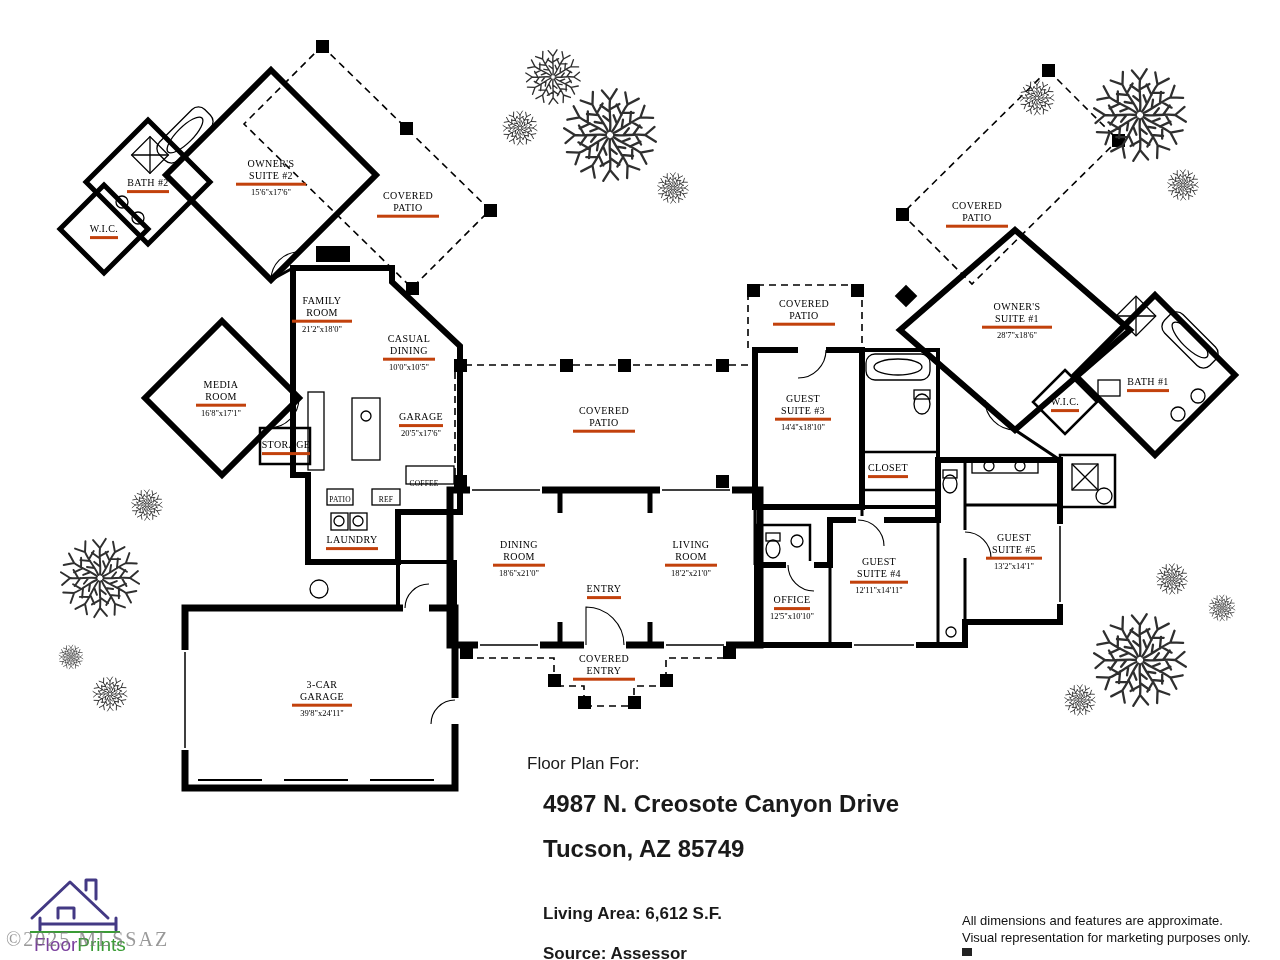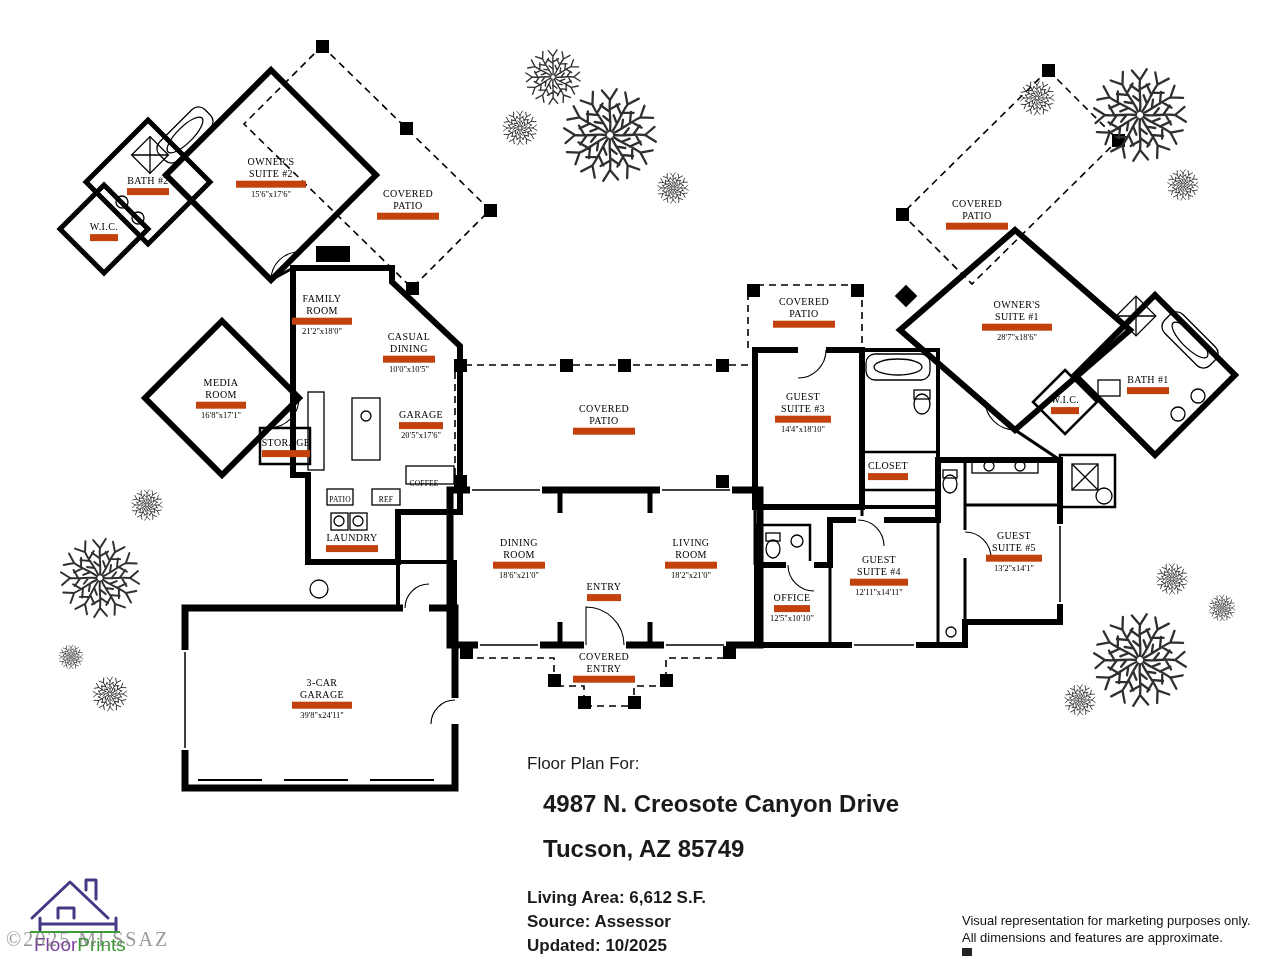--- a/index.html
+++ b/index.html
@@ -3,30 +3,30 @@
 <meta charset="utf-8">
 <style>
   html,body{margin:0;padding:0;background:#fff;}
   #stage{position:relative;width:1280px;height:960px;background:#fff;overflow:hidden;
          font-family:"Liberation Sans",sans-serif;}
   #plan-svg{position:absolute;left:0;top:0;z-index:1;}
 
   
   .lbl{position:absolute;transform:translate(-50%,-50%);text-align:center;color:#000;
        line-height:1.18;z-index:3;font-family:"Liberation Serif",serif;}
-  .rn{display:inline-block;font-size:10px;letter-spacing:.4px;border-bottom:7px solid #c2410c;
+  .rn{display:inline-block;font-size:10px;letter-spacing:.4px;border-bottom:3px solid #c2410c;
       padding-bottom:1px;white-space:normal;}
   .rd{display:block;font-size:8.5px;white-space:nowrap;margin-top:1px;}
   .tiny .rn{font-size:7.5px;letter-spacing:.2px;border-bottom:none;padding-bottom:0;}
 
   
   .titleblock{position:absolute;left:527px;top:754px;z-index:4;color:#1a1a1a;}
   .tb-heading{font-size:17px;margin:0 0 4px 0;}
   .tb-addr{font-size:24px;font-weight:700;line-height:1.2;margin:16px;}
-  .tb-detail{font-size:17px;font-weight:700;line-height:1.42;margin:0;}
+  .tb-detail{font-size:17px;font-weight:700;line-height:1.42;margin:16px;}
   .tb-gap{height:6px;}
 
   
   .logo{position:absolute;left:28px;top:872px;z-index:4;}
   .logotext{font-size:19px;font-weight:400;margin-top:-4px;margin-left:6px;
             font-family:"Liberation Sans",sans-serif;}
   .lf{color:#7a3f9d;}
   .lp{color:#3a9c35;}
   .watermark{position:absolute;left:6px;top:928px;z-index:5;font-family:"Liberation Serif",serif;
              font-size:20px;letter-spacing:2px;color:#777;opacity:.75;}
@@ -267,18 +267,18 @@
   <div class="logo">
     <svg width="120" height="62" viewBox="0 0 120 62">
       <path d="M4,46 L42,10 L80,46 M58,18 V8 H68 V27 M12,46 V58 M12,52 H88 M88,46 V58 M30,46 L30,36 L46,36 L46,46" fill="none" stroke="#433984" stroke-width="3" stroke-linecap="round" stroke-linejoin="round"></path>
       <path d="M2,60 H92" fill="none" stroke="#3a9c35" stroke-width="2"></path>
     </svg>
     <div class="logotext"><span class="lf">Floor</span><span class="lp">Prints</span></div>
   </div>
   <div class="watermark">©2025 MLSSAZ</div>
 
   <div class="disclaimer">
+    <div>All dimensions and features are approximate.</div>
     <div>Visual representation for marketing purposes only.</div>
-    <div>All dimensions and features are approximate.</div>
   </div>
   <div class="mls-icon"></div>
 
 </div>
 
 </body></html>

